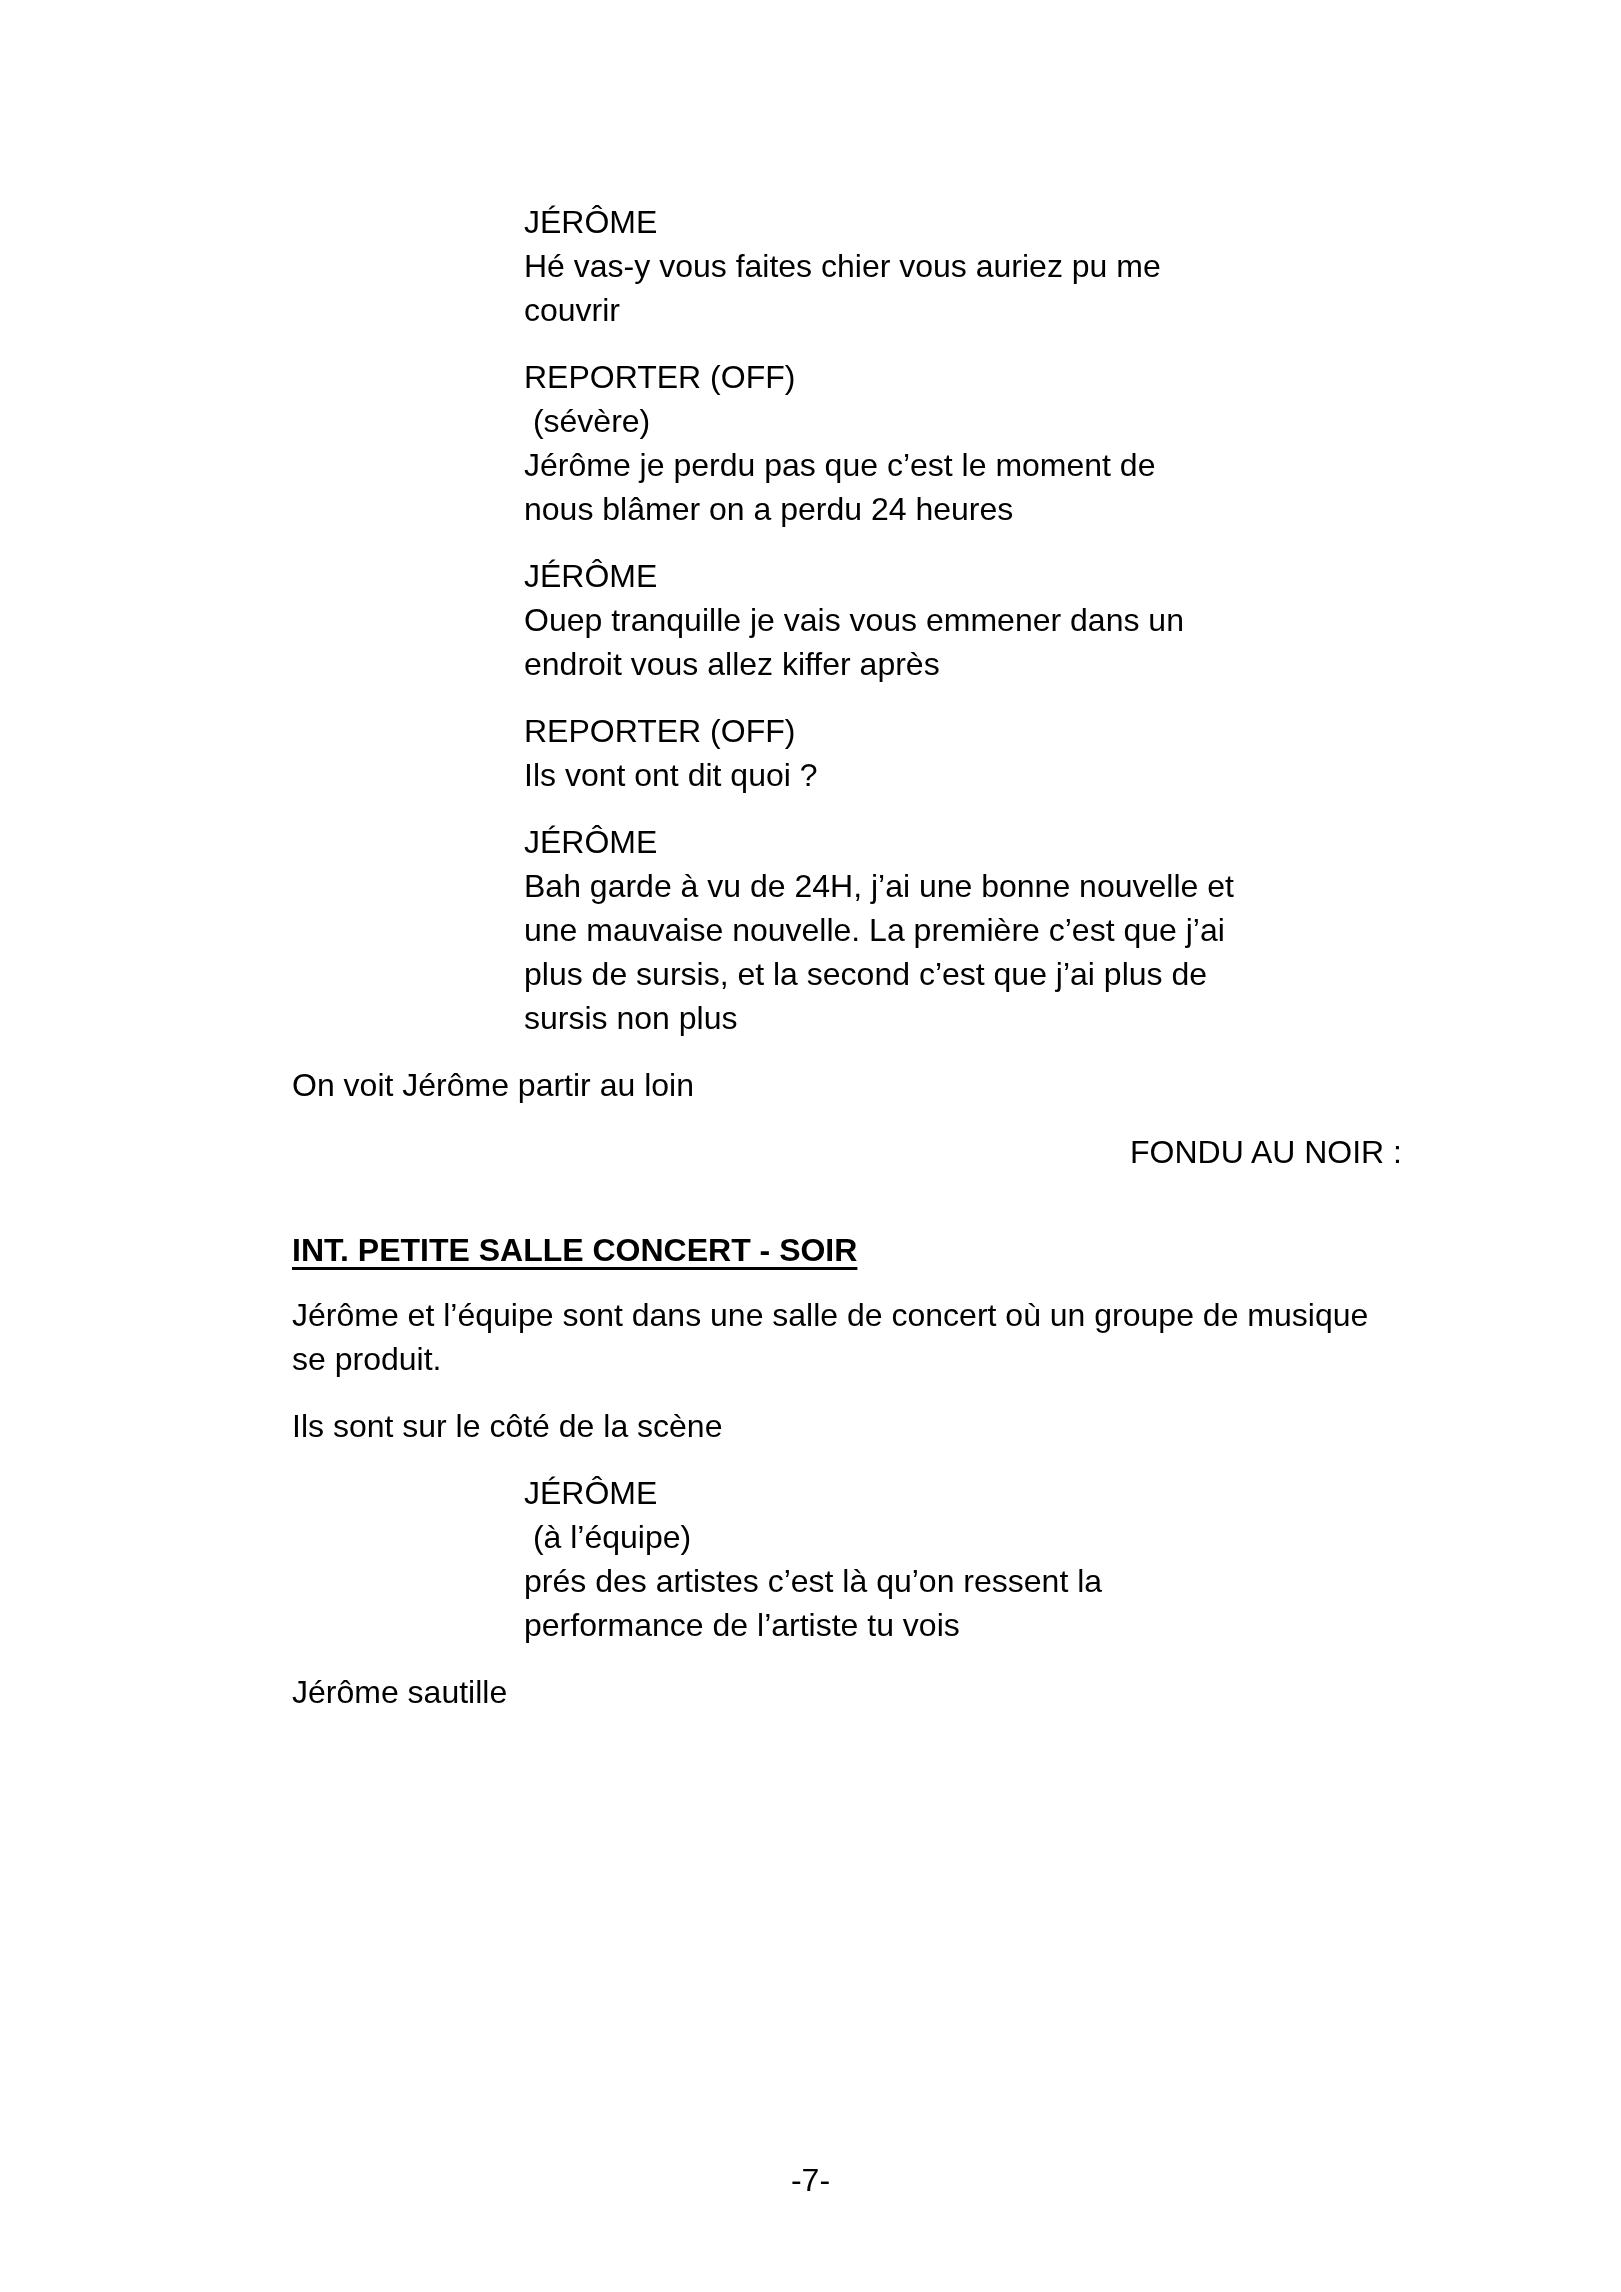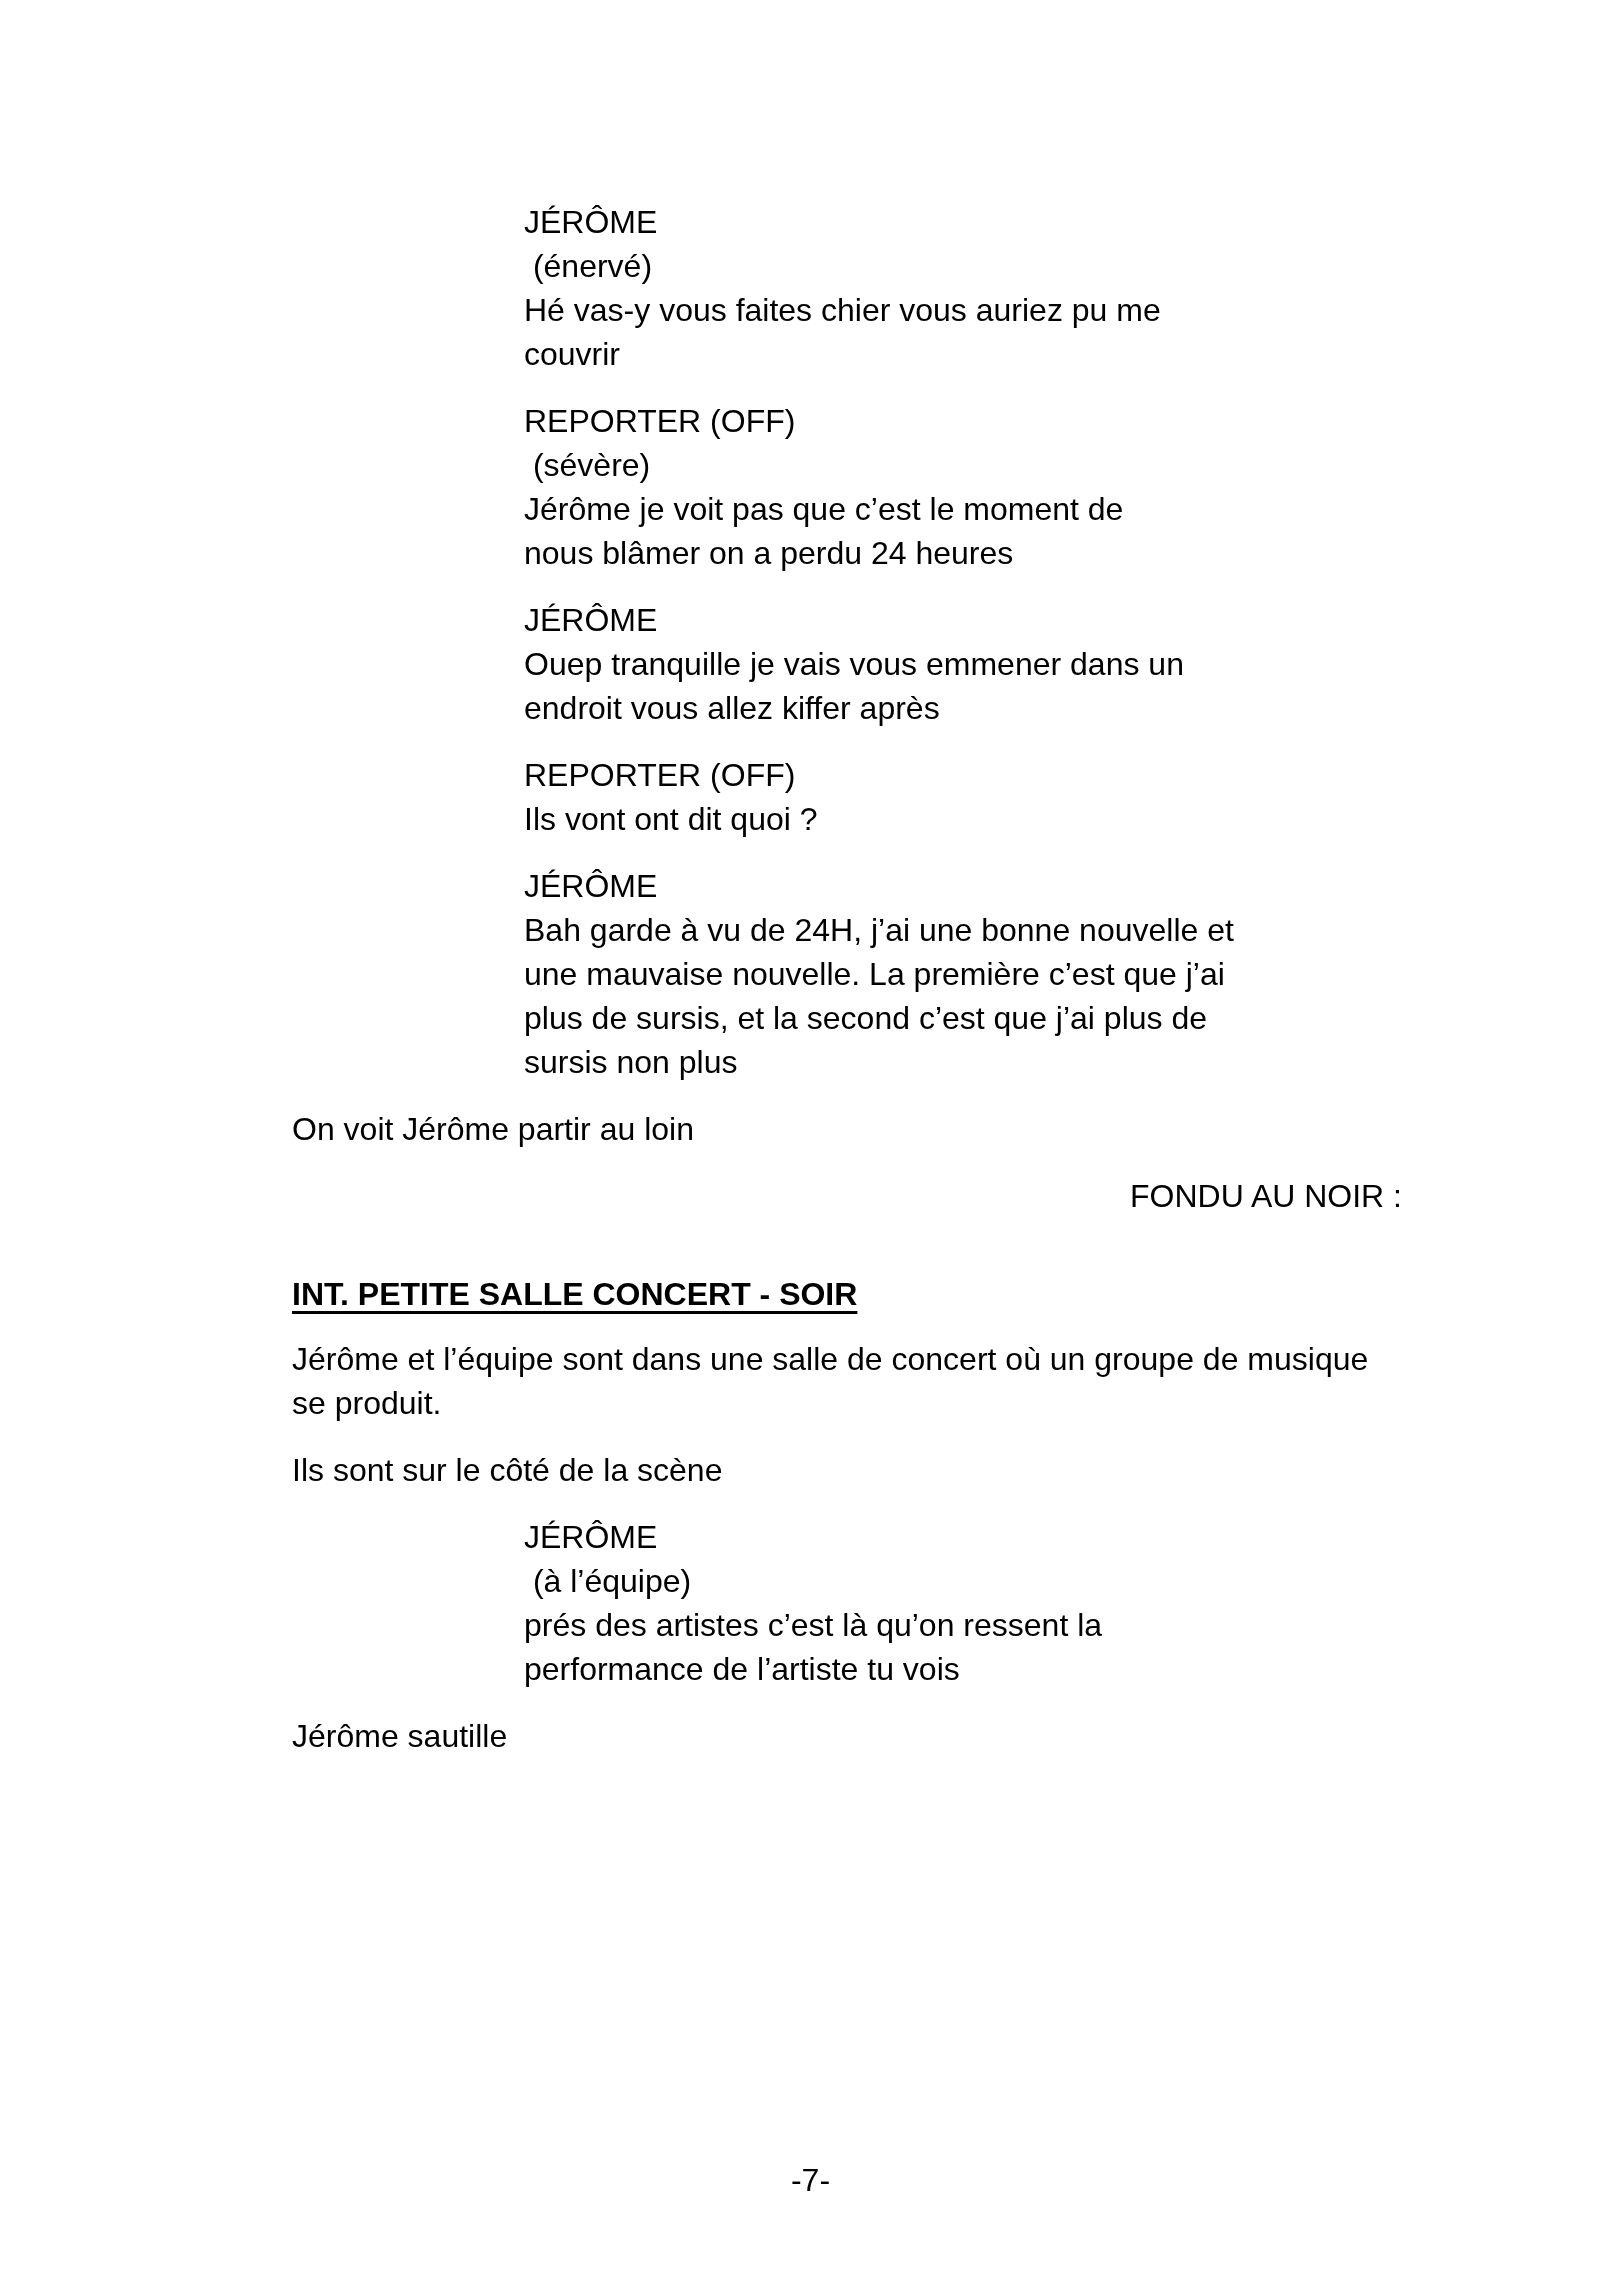--- a/index.html
+++ b/index.html
@@ -56,29 +56,28 @@
     text-align: center;
   }
 </style>
 </head>
 <body>
 
 <div class="content">
 
   <div class="block dialogue">
     <div class="line">JÉRÔME</div>
-    <div class="line"> (énervé)</div>
     <div class="line">Hé vas-y vous faites chier vous auriez pu me</div>
     <div class="line">couvrir</div>
   </div>
 
   <div class="block dialogue">
     <div class="line">REPORTER (OFF)</div>
     <div class="line"> (sévère)</div>
-    <div class="line">Jérôme je voit pas que c’est le moment de</div>
+    <div class="line">Jérôme je perdu pas que c’est le moment de</div>
     <div class="line">nous blâmer on a perdu 24 heures</div>
   </div>
 
   <div class="block dialogue">
     <div class="line">JÉRÔME</div>
     <div class="line">Ouep tranquille je vais vous emmener dans un</div>
     <div class="line">endroit vous allez kiffer après</div>
   </div>
 
   <div class="block dialogue">

